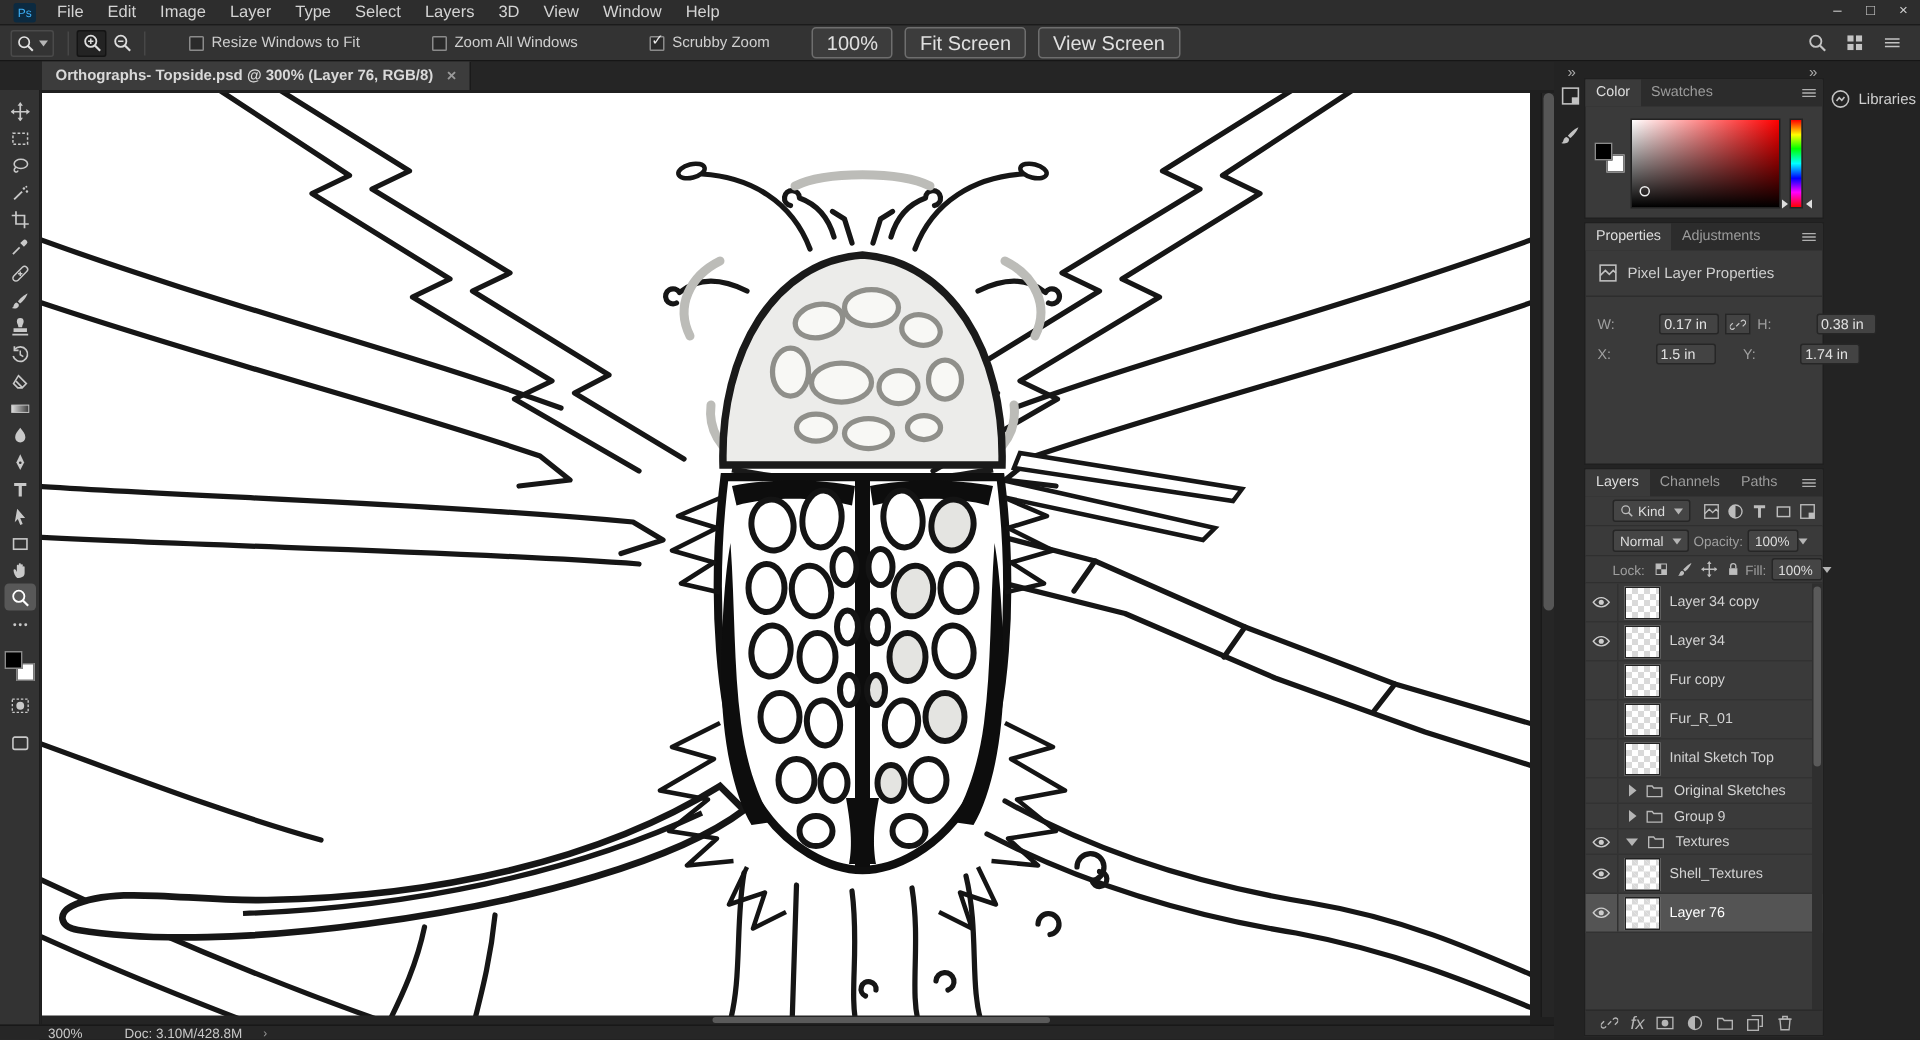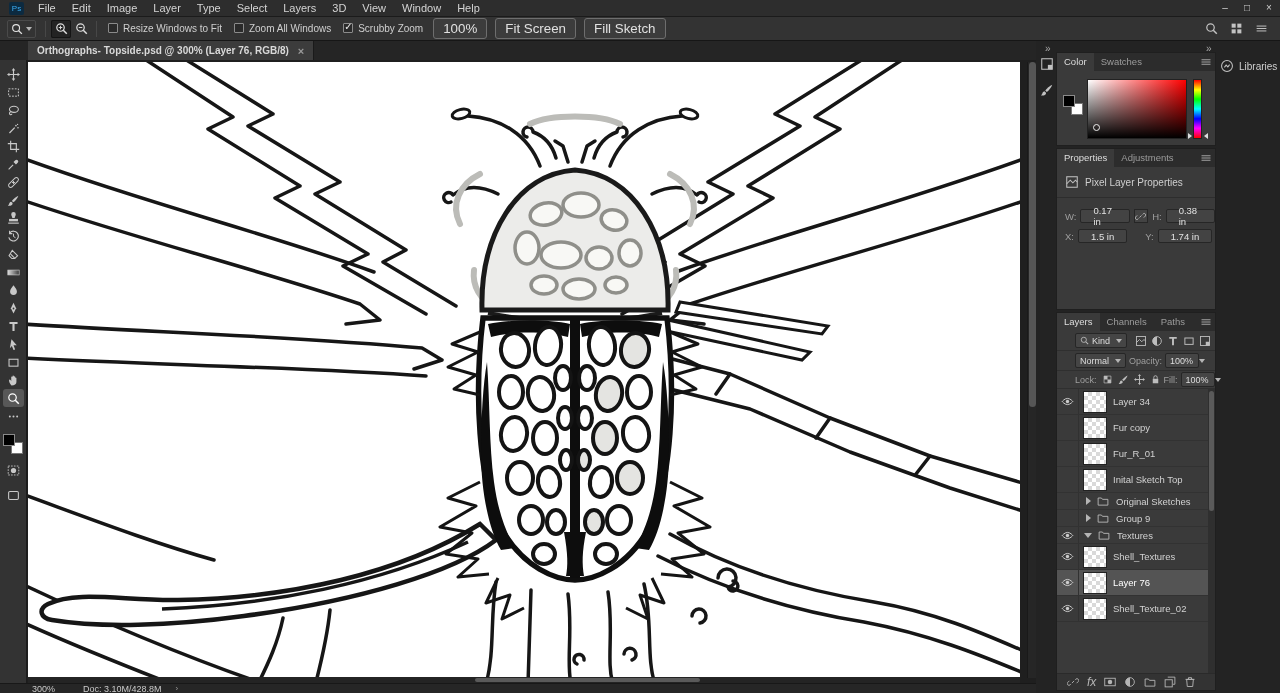--- a/index.html
+++ b/index.html
@@ -22,21 +22,21 @@
   .optionsbar{position:absolute;left:0;top:17px;width:1280px;height:24px;background:#333;
     border-bottom:1px solid #161616;display:flex;align-items:center;font-size:10px;color:#cfcfcf;}
   .tool-preset{display:flex;align-items:center;margin:0 4px 0 7px;padding:2px 3px;border:1px solid #4a4a4a;border-radius:2px;}
   .tool-preset .isym{width:12px;height:12px;color:#e2e2e2;}
   .caret-down{width:0;height:0;border-left:3px solid transparent;border-right:3px solid transparent;
     border-top:4px solid #b5b5b5;margin-left:3px;flex:0 0 auto;}
   .vsep{width:1px;height:16px;background:#474747;margin:0 5px;}
   .opt-iconbtn{width:20px;height:18px;display:flex;align-items:center;justify-content:center;border-radius:2px;color:#ddd;}
   .opt-iconbtn .isym{width:13px;height:13px;}
   .opt-iconbtn.pressed{background:#232323;box-shadow:inset 0 0 0 1px #141414;}
-  .chk{display:flex;align-items:flex-start;margin:0 6px;}
+  .chk{display:flex;align-items:center;margin:0 24px;}
   .chk .box{width:10px;height:10px;border:1px solid #8b8b8b;background:#2a2a2a;margin-right:5px;position:relative;border-radius:1px;}
   .chk.checked .box::after{content:"✓";position:absolute;left:0;top:-3px;color:#ececec;font-size:10px;}
   .opt-btn{border:1px solid #6e6e6e;border-radius:3px;padding:2px 9px;margin:0 4px;color:#e0e0e0;background:#3c3c3c;}
   .opt-right{margin-left:auto;display:flex;align-items:center;margin-right:12px;gap:12px;}
   .opt-right .isym{width:13px;height:13px;color:#c3c3c3;}
 
   
   .tabbar{position:absolute;left:0;top:41px;width:1280px;height:19px;background:#252525;font-weight:bold;}
   .doc-tab{position:absolute;left:28px;top:0;height:19px;background:#3c3c3c;color:#d9d9d9;font-size:10px;
     display:flex;align-items:center;padding:0 9px;border-right:1px solid #1a1a1a;}
@@ -103,21 +103,21 @@
   
   .props-panel{top:107px;height:162px;}
   .props-body{position:relative;height:144px;font-size:9.5px;color:#9f9f9f;}
   .props-title{position:absolute;left:8px;top:8px;display:flex;align-items:center;gap:6px;color:#cfcfcf;font-size:10px;}
   .props-title .isym{width:14px;height:14px;color:#c0c0c0;}
   .sepline{position:absolute;left:0;right:0;top:30px;height:1px;background:#2d2d2d;}
   .frow{position:absolute;display:flex;align-items:center;gap:4px;}
   .frow.r1{left:8px;top:42px;}
   .frow.r2{left:8px;top:62px;}
   .fbox{min-width:40px;height:14px;background:#434343;border:1px solid #262626;border-radius:2px;color:#e2e2e2;
-    font-size:9.5px;display:inline-flex;align-items:center;padding:0 12px;}
+    font-size:9.5px;display:inline-flex;align-items:center;padding:0 2px;margin-left:26px;}
   .linkbox{width:17px;height:14px;background:#434343;border:1px solid #262626;display:inline-flex;
     align-items:center;justify-content:center;color:#c5c5c5;}
   .linkbox .isym{width:11px;height:11px;}
 
   
   .layers-panel{top:271px;height:379px;}
   .ctrl-row{display:flex;align-items:center;padding:0 18px;gap:3px;background:#3a3a3a;}
   .filter-row{height:20px;border-bottom:1px solid #2f2f2f;}
   .blend-row{height:20px;border-bottom:1px solid #2f2f2f;}
   .lock-row{height:18px;border-bottom:1px solid #2f2f2f;}
@@ -379,21 +379,21 @@
         <span class="box"></span>
         <span>Zoom All Windows</span>
       </label>
       <label class="chk checked">
         <span class="box"></span>
         <span>Scrubby Zoom</span>
       </label>
     </span>
   <button class="opt-btn">100%</button>
   <button class="opt-btn">Fit Screen</button>
-  <button class="opt-btn">Fill Sketch</button>
+  <button class="opt-btn">View Screen</button>
   <span class="opt-right">
     <span class="isym">
         <svg class="ic" viewBox="0 0 16 16">
           <use href="#sym-zoom"></use>
         </svg>
       </span>
     <span class="isym">
         <svg class="ic" viewBox="0 0 16 16">
           <use href="#sym-grid"></use>
         </svg>
@@ -893,20 +893,29 @@
       </span>
     </div>
     <div class="layer-list">
         <div class="layer-row">
           <span class="eye-cell">
             <svg viewBox="0 0 16 16">
               <use href="#sym-eye"></use>
             </svg>
           </span>
           <span class="thumb"></span>
+          <span class="lname">Layer 34 copy</span>
+        </div>
+        <div class="layer-row">
+          <span class="eye-cell">
+            <svg viewBox="0 0 16 16">
+              <use href="#sym-eye"></use>
+            </svg>
+          </span>
+          <span class="thumb"></span>
           <span class="lname">Layer 34</span>
         </div>
         <div class="layer-row">
           <span class="eye-cell"></span>
           <span class="thumb"></span>
           <span class="lname">Fur copy</span>
         </div>
         <div class="layer-row">
           <span class="eye-cell"></span>
           <span class="thumb"></span>
@@ -962,29 +971,20 @@
         </div>
         <div class="layer-row selected">
           <span class="eye-cell">
             <svg viewBox="0 0 16 16">
               <use href="#sym-eye"></use>
             </svg>
           </span>
           <span class="thumb"></span>
           <span class="lname">Layer 76</span>
         </div>
-        <div class="layer-row">
-          <span class="eye-cell">
-            <svg viewBox="0 0 16 16">
-              <use href="#sym-eye"></use>
-            </svg>
-          </span>
-          <span class="thumb"></span>
-          <span class="lname">Shell_Texture_02</span>
-        </div>
       </div>
     <div class="panel-scroll">
         <span class="pthumb"></span>
       </div>
     <div class="layers-footer">
         <span class="isym">
           <svg class="ic" viewBox="0 0 16 16">
             <use href="#sym-link"></use>
           </svg>
         </span>

